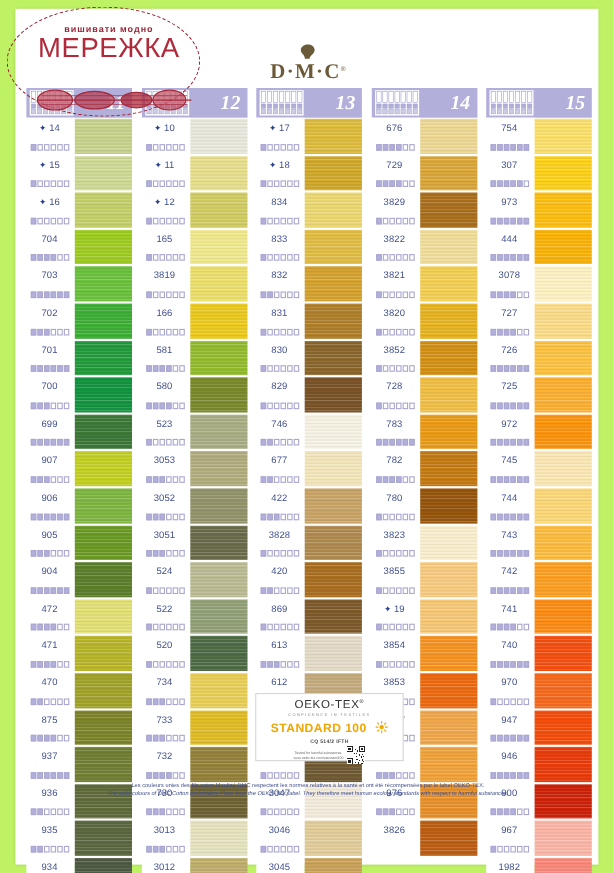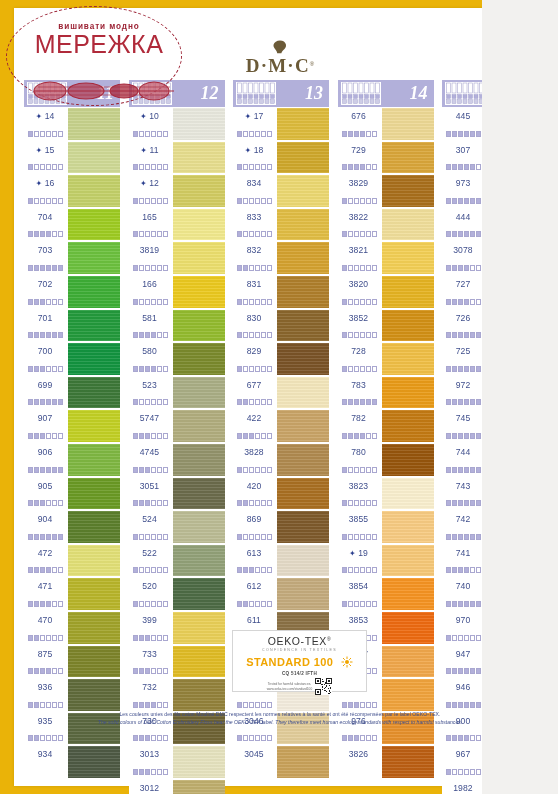--- a/index.html
+++ b/index.html
@@ -3,22 +3,22 @@
 <meta charset="utf-8">
 <style>
   * { box-sizing: border-box; }
   html, body {
     margin: 0; padding: 0;
     background: #f2f1ef;
     font-family: "Liberation Sans", sans-serif;
   }
   #page {
     position: relative;
-    width: 482px; height: 794px;
-    background: #eab308;
+    width: 558px; height: 794px;
+    background: #bef264;
     overflow: hidden;
   }
   
   #sheet {
     position: absolute;
     left: 14px; top: 8px;
     width: 530px; height: 778px;
     background: #ffffff;
     box-shadow: 0 0 3px rgba(0,0,0,0.12);
   }
@@ -559,20 +559,36 @@
                 <div class="bar"></div>
                 <div class="bar"></div>
               </div>
             </div>
             <div class="swatch" style="background: rgb(125, 132, 42);">
               <div class="sheen"></div>
             </div>
           </div>
           <div class="row">
             <div class="cell-label">
+              <div class="code"><span>937</span></div>
+              <div class="bars">
+                <div class="bar on"></div>
+                <div class="bar on"></div>
+                <div class="bar on"></div>
+                <div class="bar on"></div>
+                <div class="bar on"></div>
+                <div class="bar on"></div>
+              </div>
+            </div>
+            <div class="swatch" style="background: rgb(113, 127, 53);">
+              <div class="sheen"></div>
+            </div>
+          </div>
+          <div class="row">
+            <div class="cell-label">
               <div class="code"><span>936</span></div>
               <div class="bars">
                 <div class="bar on"></div>
                 <div class="bar on"></div>
                 <div class="bar"></div>
                 <div class="bar"></div>
                 <div class="bar"></div>
                 <div class="bar"></div>
               </div>
             </div>
@@ -774,37 +790,37 @@
                 <div class="bar"></div>
                 <div class="bar"></div>
               </div>
             </div>
             <div class="swatch" style="background: rgb(170, 174, 133);">
               <div class="sheen"></div>
             </div>
           </div>
           <div class="row">
             <div class="cell-label">
-              <div class="code"><span>5747</span></div>
+              <div class="code"><span>3053</span></div>
               <div class="bars">
                 <div class="bar on"></div>
                 <div class="bar on"></div>
                 <div class="bar on"></div>
                 <div class="bar"></div>
                 <div class="bar"></div>
                 <div class="bar"></div>
               </div>
             </div>
             <div class="swatch" style="background: rgb(177, 173, 126);">
               <div class="sheen"></div>
             </div>
           </div>
           <div class="row">
             <div class="cell-label">
-              <div class="code"><span>4745</span></div>
+              <div class="code"><span>3052</span></div>
               <div class="bars">
                 <div class="bar on"></div>
                 <div class="bar on"></div>
                 <div class="bar on"></div>
                 <div class="bar"></div>
                 <div class="bar"></div>
                 <div class="bar"></div>
               </div>
             </div>
             <div class="swatch" style="background: rgb(147, 147, 107);">
@@ -870,21 +886,21 @@
                 <div class="bar"></div>
                 <div class="bar"></div>
               </div>
             </div>
             <div class="swatch" style="background: rgb(77, 107, 69);">
               <div class="sheen"></div>
             </div>
           </div>
           <div class="row">
             <div class="cell-label">
-              <div class="code"><span>399</span></div>
+              <div class="code"><span>734</span></div>
               <div class="bars">
                 <div class="bar on"></div>
                 <div class="bar on"></div>
                 <div class="bar on"></div>
                 <div class="bar"></div>
                 <div class="bar"></div>
                 <div class="bar"></div>
               </div>
             </div>
             <div class="swatch" style="background: rgb(233, 207, 87);">
@@ -1117,20 +1133,36 @@
                 <div class="bar"></div>
                 <div class="bar"></div>
               </div>
             </div>
             <div class="swatch" style="background: rgb(122, 83, 39);">
               <div class="sheen"></div>
             </div>
           </div>
           <div class="row">
             <div class="cell-label">
+              <div class="code"><span>746</span></div>
+              <div class="bars">
+                <div class="bar on"></div>
+                <div class="bar on"></div>
+                <div class="bar"></div>
+                <div class="bar"></div>
+                <div class="bar"></div>
+                <div class="bar"></div>
+              </div>
+            </div>
+            <div class="swatch" style="background: rgb(246, 242, 228);">
+              <div class="sheen"></div>
+            </div>
+          </div>
+          <div class="row">
+            <div class="cell-label">
               <div class="code"><span>677</span></div>
               <div class="bars">
                 <div class="bar on"></div>
                 <div class="bar on"></div>
                 <div class="bar"></div>
                 <div class="bar"></div>
                 <div class="bar"></div>
                 <div class="bar"></div>
               </div>
             </div>
@@ -1675,21 +1707,21 @@
             <rect x="30" y="18.5" width="4" height="4" fill="#cecde6" stroke="#9a98c8" stroke-width="0.4"></rect>
             <rect x="35.5" y="2" width="4" height="10" fill="#ffffff" stroke="#9a98c8" stroke-width="0.5"></rect>
             <rect x="35.5" y="13.5" width="4" height="4" fill="#b2b0da" stroke="#9a98c8" stroke-width="0.4"></rect>
             <rect x="35.5" y="18.5" width="4" height="4" fill="#cecde6" stroke="#9a98c8" stroke-width="0.4"></rect>
           </svg>
           <div class="num">15</div>
         </div>
         <div class="rows">
           <div class="row">
             <div class="cell-label">
-              <div class="code"><span>445</span></div>
+              <div class="code"><span>754</span></div>
               <div class="bars">
                 <div class="bar on"></div>
                 <div class="bar on"></div>
                 <div class="bar on"></div>
                 <div class="bar on"></div>
                 <div class="bar on"></div>
                 <div class="bar on"></div>
               </div>
             </div>
             <div class="swatch" style="background: rgb(251, 224, 108);">

